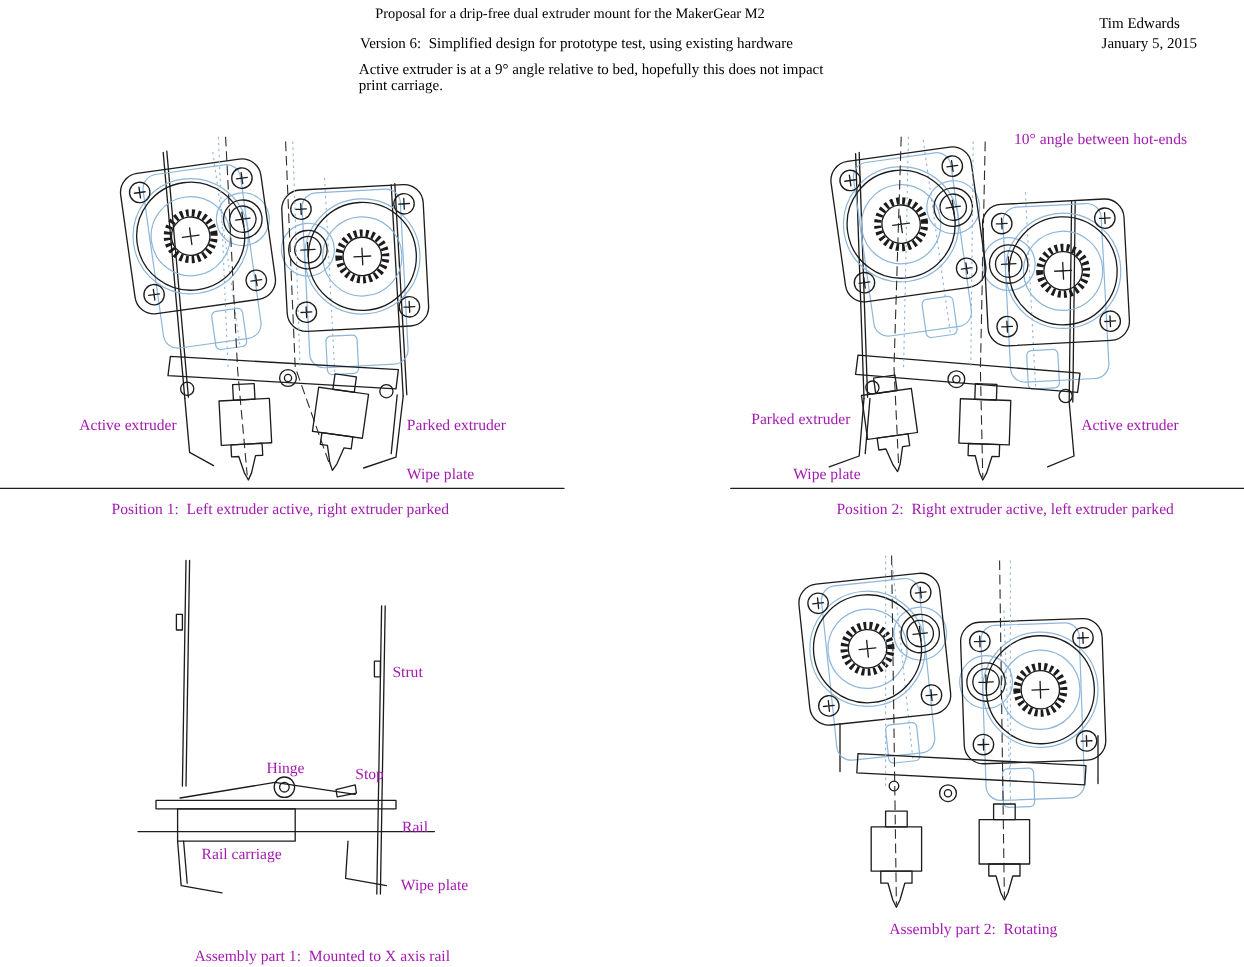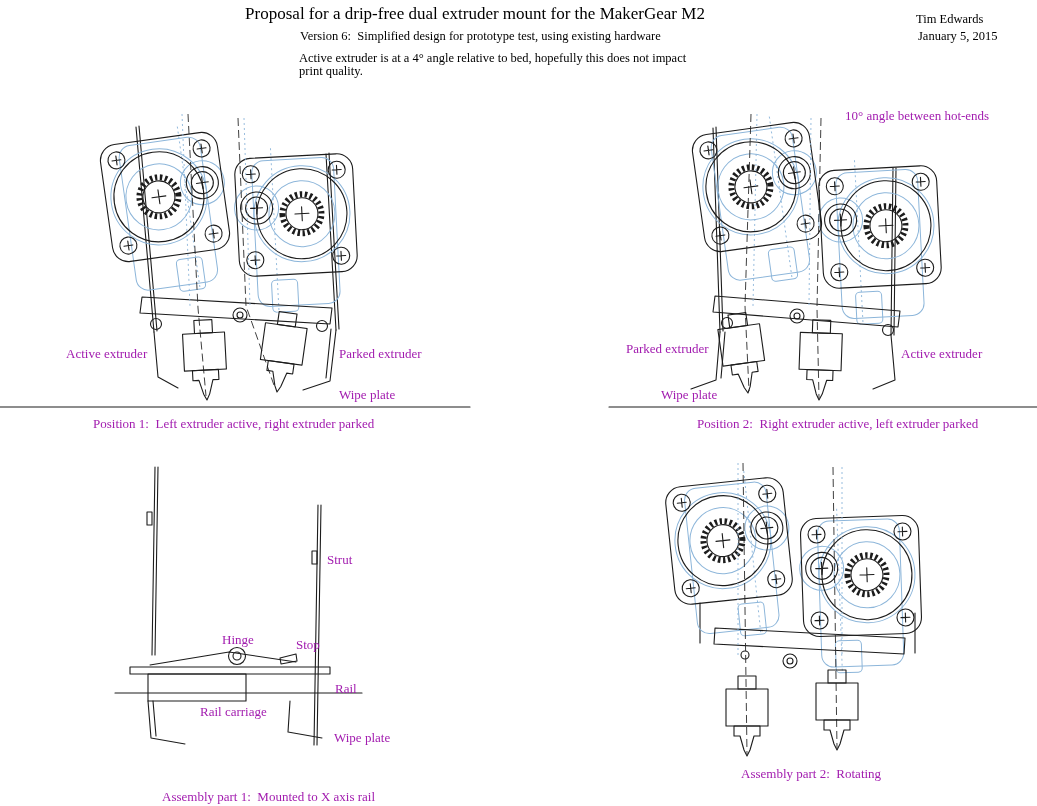--- a/index.html
+++ b/index.html
@@ -1,38 +1,38 @@
 <!DOCTYPE html>
 <html><head>
 <meta charset="utf-8">
 <style>
   * { margin:0; padding:0; box-sizing:border-box; }
   html,body { width:1037px; height:806px; background:#ffffff; font-family:"Liberation Serif", serif; color:#000; }
   body { position:relative; overflow:hidden; }
   .abs { position:absolute; }
   .label, .caption { font-size:13px; white-space:pre; color:#a21caf; }
-  .title { font-size:17px; }
+  .title { font-size:12px; }
   .small { font-size:12.5px; }
   svg { overflow:visible; }
   .k  { fill:none; stroke:#1c1c1c; stroke-width:1.1; stroke-linejoin:round; stroke-linecap:round; }
   .b  { fill:none; stroke:#8db6da; stroke-width:1; }
   .d  { fill:none; stroke:#2a2a2a; stroke-width:0.9; stroke-dasharray:8 4; }
   .bd { fill:none; stroke:#8db6da; stroke-width:0.9; stroke-dasharray:2 3; }
 </style>
 </head>
 <body>
 
 <div class="abs title" style="left:175px; top:4px; width:600px; text-align:center;">Proposal for a drip-free dual extruder mount for the MakerGear M2</div>
 
 <div class="abs small" style="left:916px; top:12px;text-align:center;">Tim Edwards</div>
 <div class="abs small" style="left:918px; top:29px;">January 5, 2015</div>
 
 <div class="abs small" style="left:300px; top:29px; white-space:pre;">Version 6:  Simplified design for prototype test, using existing hardware</div>
-<div class="abs small" style="left:299px; top:51px;">Active extruder is at a 4° angle relative to bed, hopefully this does not impact</div>
-<div class="abs small" style="left:299px; top:64px;">print quality.</div>
+<div class="abs small" style="left:299px; top:51px;">Active extruder is at a 9° angle relative to bed, hopefully this does not impact</div>
+<div class="abs small" style="left:299px; top:64px;">print carriage.</div>
 
 <svg class="abs" style="left:0; top:100px;" width="480" height="315" viewBox="0 0 480 315">
   <defs>
     <g id="screw">
       <circle r="8.5" class="k"></circle>
       <path class="k" d="M-4.5 0H4.5M0 -4.5V4.5"></path>
     </g>
     <g id="gear">
       <circle r="19.5" fill="none" stroke="#1c1c1c" stroke-width="6" stroke-dasharray="2.4 2.6"></circle>
       <circle r="16" class="k"></circle>
@@ -143,21 +143,21 @@
     <path class="k" d="M15 238 H262"></path>
     <path class="k" d="M48 246 L51 283 L85 289 M53 246 L56 281"></path>
     <path class="k" d="M190 246 L188 277 L222 283"></path>
   </g>
 </svg>
 
 <div class="abs label" style="left:327px; top:552px;">Strut</div>
 <div class="abs label" style="left:222px; top:632px;">Hinge</div>
 <div class="abs label" style="left:296px; top:637px;">Stop</div>
 <div class="abs label" style="left:335px; top:681px;">Rail</div>
-<div class="abs label" style="left:168px; top:704px;margin-left:32px;">Rail carriage</div>
+<div class="abs label" style="left:168px; top:704px;">Rail carriage</div>
 <div class="abs label" style="left:334px; top:730px;">Wipe plate</div>
 <div class="abs caption" style="left:162px; top:789px;">Assembly part 1:  Mounted to X axis rail</div>
 
 <svg class="abs" style="left:650px; top:455px;" width="300" height="310" viewBox="0 0 300 310">
   <g>
     <path class="k" d="M50 148 L50 188 M265 158 L265 198"></path>
     <use href="#bluebody" transform="translate(79,86) rotate(-6)"></use>
     <use href="#bluebody" transform="translate(211,121) scale(-1,1) rotate(2)"></use>
     <use href="#motor" transform="translate(79,86) rotate(-6)"></use>
     <use href="#motor" transform="translate(211,121) scale(-1,1) rotate(2)"></use>

